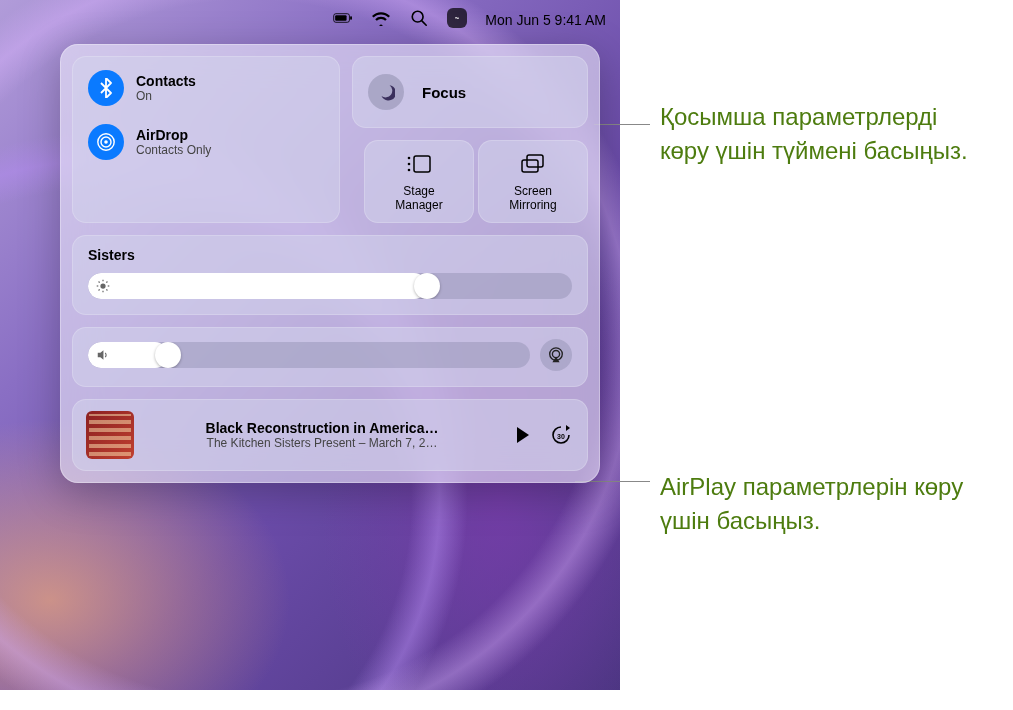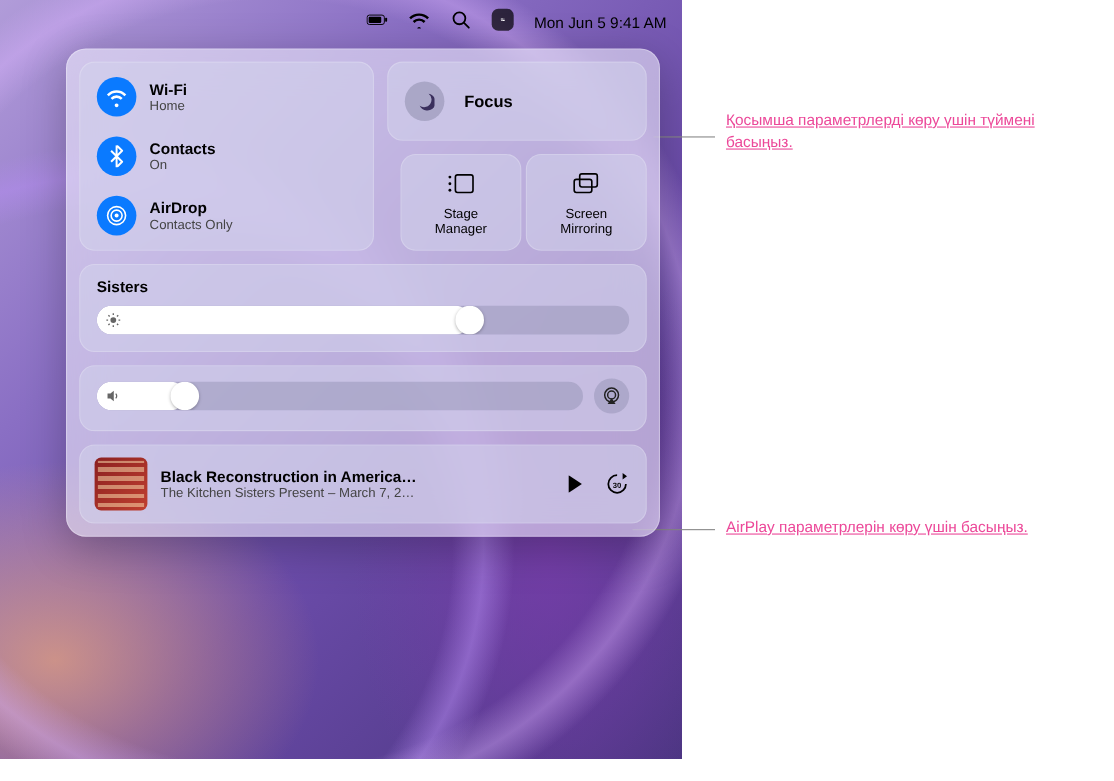--- a/index.html
+++ b/index.html
@@ -45,26 +45,26 @@
 .slider-wrap { position:relative; display:flex; align-items:center; gap:10px; }
 .slider-track { flex:1; height:26px; background: rgba(130,130,160,0.35); border-radius:13px; position:relative; overflow:hidden; }
 .slider-fill { position:absolute; top:0; left:0; bottom:0; background:#fff; border-radius:13px; display:flex; align-items:center; padding-left:8px; }
 .slider-knob { position:absolute; width:26px; height:26px; background:#fff; border-radius:50%; top:0; box-shadow:0 1px 3px rgba(0,0,0,0.3); }
 .slider-glyph { width:14px; height:14px; opacity:0.6; }
 .airplay-btn { width:32px; height:32px; border-radius:50%; background: rgba(130,130,160,0.35); display:flex; align-items:center; justify-content:center; cursor:pointer; }
 
 .media-tile { padding:12px 14px; display:flex; align-items:center; gap:12px; }
 .album { width:48px; height:48px; border-radius:6px; background: linear-gradient(135deg,#8b2020,#c04030); position:relative; overflow:hidden; flex-shrink:0; }
 .album::before { content:""; position:absolute; inset:3px; background: repeating-linear-gradient(0deg, rgba(255,230,180,0.5) 0 4px, transparent 4px 8px); }
-.media-text { flex:1; min-width:0; }
+.media-text { flex:1; min-width:0;text-align:center; }
 .media-title { font-size:14px; font-weight:600; white-space:nowrap; overflow:hidden; text-overflow:ellipsis; }
 .media-sub { font-size:12px; color:#444; white-space:nowrap; overflow:hidden; text-overflow:ellipsis; }
 .media-ctrl { width:26px; height:26px; display:flex; align-items:center; justify-content:center; cursor:pointer; }
 
-.callout { position:absolute; font-size:14px; line-height:1.4; color:#ec4899;text-decoration:underline; }
+.callout { position:absolute; font-size:24px; line-height:1.4; color:#4d7c0f; }
 .callout-line { position:absolute; height:1px; background:#888; }
 
 </style>
 </head>
 <body>
 
 <div class="desktop">
   <div class="swoosh1"></div>
   <div class="swoosh2"></div>
 
@@ -94,31 +94,20 @@
           <circle cx="4.5" cy="10.5" r="2.5" fill="#000"></circle>
           <rect x="8" y="8" width="14" height="5" rx="2.5" fill="#000"></rect>
         </svg>
     </span>
     <span class="datetime">Mon Jun 5  9:41 AM</span>
   </div>
 
   <div class="panel">
     <div class="row">
       <div class="tile conn-tile">
-        <div class="conn-item">
-          <div class="conn-icon">
-            <svg viewBox="0 0 20 16">
-                <path d="M10 14 a1.7 1.7 0 1 0 0.001 0 M4.5 9 a7.6 7.6 0 0 1 11 0 l-1.7 1.7 a5.2 5.2 0 0 0 -7.6 0 z M1.2 5.8 a12 12 0 0 1 17.6 0 l-1.7 1.7 a9.6 9.6 0 0 0 -14.2 0 z"></path>
-              </svg>
-          </div>
-          <div class="conn-text">
-            <div class="title">Wi-Fi</div>
-            <div class="sub">Home</div>
-          </div>
-        </div>
         <div class="conn-item">
           <div class="conn-icon">
             <svg viewBox="0 0 12 20">
                 <path d="M6 0 v20 l5 -5 -10 -10 M6 0 l5 5 -10 10" fill="none" stroke="#fff" stroke-width="1.8" stroke-linejoin="round"></path>
               </svg>
           </div>
           <div class="conn-text">
             <div class="title">Contacts</div>
             <div class="sub">On</div>
           </div>

